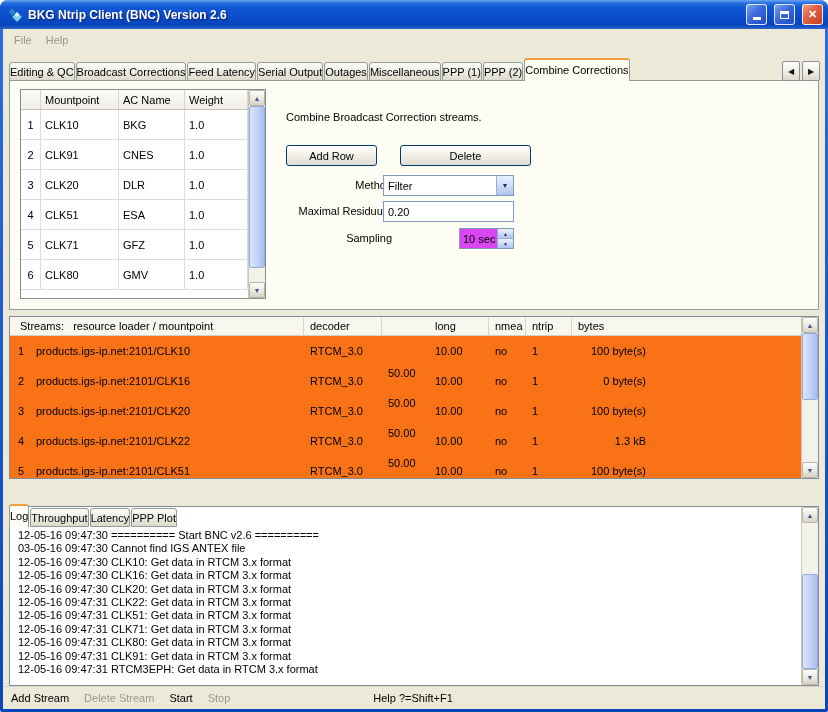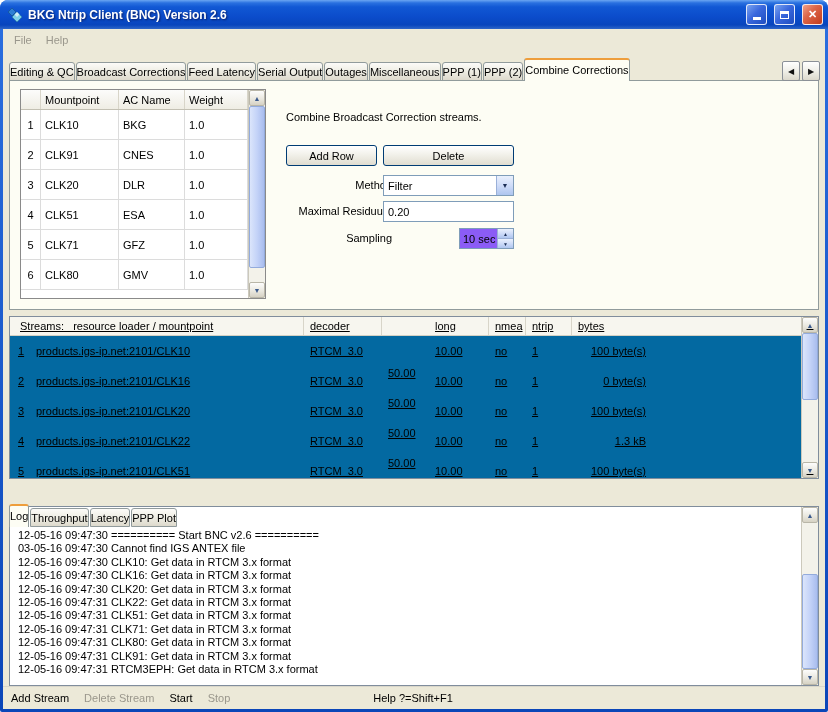--- a/index.html
+++ b/index.html
@@ -53,41 +53,41 @@
   .sb-thumb { position:absolute; left:0; right:0; border-radius:2px;
     background:linear-gradient(90deg,#dbe5fb,#c4d3f8 50%,#a9bdee); border:1px solid #93abdc; }
   .thumb-combine { top:0; height:92%; }
   .thumb-streams { top:0; height:52%; }
   .thumb-log { bottom:0; height:65%; }
 
   .combine-desc { position:absolute; left:276px; top:30px; }
   .btn-xp { position:absolute; height:21px; display:flex; align-items:center; justify-content:center;
     background:linear-gradient(180deg,#ffffff,#f2f1ea 45%,#e0ddd0); border:1px solid #003c74; border-radius:3px; font-size:11px; }
   .btn-addrow { left:276px; top:64px; width:91px; }
-  .btn-delete { left:373px; top:64px; width:131px; }
+  .btn-delete { left:390px; top:64px; width:131px; }
   .form-label { position:absolute; width:150px; text-align:right; height:21px; line-height:21px; left:232px; }
   .lbl-method { top:94px; } .lbl-residuum { top:120px; } .lbl-sampling { top:147px; }
 
   .combo { position:absolute; left:373px; top:94px; width:131px; height:21px; background:#fff; border:1px solid #7f9db9; display:flex; align-items:center; }
   .combo-text { flex:1; padding-left:4px; }
   .combo-arrow { width:17px; height:100%; display:flex; align-items:center; justify-content:center; font-size:7px; color:#1c2e55;
     background:linear-gradient(180deg,#e9f0fd,#cfdcf8 50%,#aec5ef); border-left:1px solid #9ab0d8; }
 
   .text-input { position:absolute; left:373px; top:120px; width:131px; height:21px; background:#fff; border:1px solid #7f9db9;
     font-family:"Liberation Sans",sans-serif; font-size:11px; padding-left:4px; }
 
-  .spinner { position:absolute; left:449px; top:147px; width:55px; height:21px; background:#8b5cf6; border:1px solid #7f9db9; display:flex; }
+  .spinner { position:absolute; left:449px; top:147px; width:55px; height:21px; background:#d946ef; border:1px solid #7f9db9; display:flex; }
   .spin-text { flex:1; display:flex; align-items:center; padding-left:3px; }
   .spin-btns { width:16px; display:flex; flex-direction:column; border-left:1px solid #9ab0d8; }
   .spin-btn { flex:1; display:flex; align-items:center; justify-content:center; font-size:5px; color:#1c2e55;
     background:linear-gradient(180deg,#e9f0fd,#cfdcf8 50%,#aec5ef); }
   .spin-btn + .spin-btn { border-top:1px solid #9ab0d8; }
 
   
-  .streams { position:absolute; top:287px; left:6px; width:810px; height:163px; background:#0369a1; border:1px solid #808d9c; display:flex;text-decoration:underline; }
+  .streams { position:absolute; top:287px; left:6px; width:810px; height:163px; background:#f97316; border:1px solid #808d9c; display:flex; }
   .streams-main { flex:1; overflow:hidden; }
   .sheader { display:flex; height:19px; background:#f7f6ef; border-bottom:1px solid #d4d1c4; }
   .sh { display:flex; align-items:center; border-right:1px solid #d8d5c9; padding-left:6px; overflow:hidden; }
   .sh-left { width:294px; white-space:pre; padding-left:10px; }
   .srow { display:flex; height:30px; align-items:center; }
   .sc { padding-left:6px; overflow:hidden; white-space:nowrap; }
   .s-num { width:22px; padding-left:8px; }
   .s-resource { width:272px; padding-left:4px; }
   .s-decoder { width:78px; } .s-lat { width:47px;margin-top:44px; } .s-long { width:60px; }
   .s-nmea { width:37px; } .s-ntrip { width:46px; }

